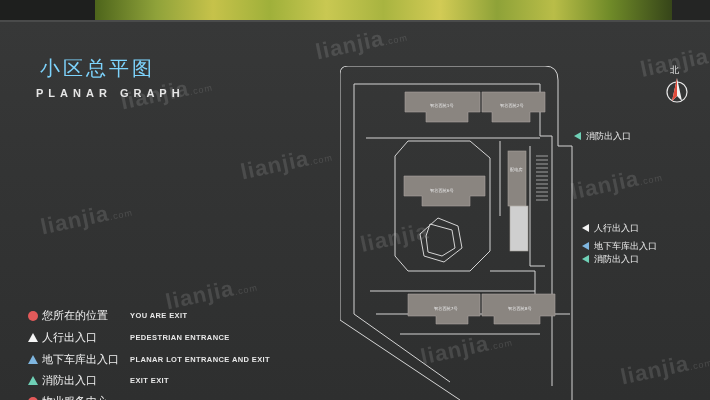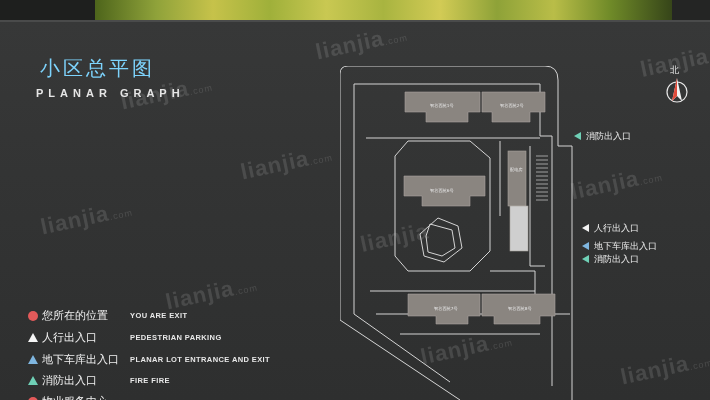--- a/index.html
+++ b/index.html
@@ -72,31 +72,31 @@
 
 <div class="legend">
   <div class="legend-row" style="top:0;">
     <span class="legend-icon dot-red"></span>
     <span class="legend-cn">您所在的位置</span>
     <span class="legend-en">YOU ARE EXIT</span>
   </div>
   <div class="legend-row" style="top:22px;">
     <span class="legend-icon tri white"></span>
     <span class="legend-cn">人行出入口</span>
-    <span class="legend-en">PEDESTRIAN PARKING</span>
+    <span class="legend-en">PEDESTRIAN ENTRANCE</span>
   </div>
   <div class="legend-row" style="top:44px;">
     <span class="legend-icon tri blue"></span>
     <span class="legend-cn">地下车库出入口</span>
     <span class="legend-en">PLANAR LOT ENTRANCE AND EXIT</span>
   </div>
   <div class="legend-row" style="top:65px;">
     <span class="legend-icon tri teal"></span>
     <span class="legend-cn">消防出入口</span>
-    <span class="legend-en">FIRE FIRE</span>
+    <span class="legend-en">EXIT EXIT</span>
   </div>
   <div class="legend-row" style="top:86px;">
     <span class="legend-icon dot-red"></span>
     <span class="legend-cn">物业服务中心</span>
   </div>
 </div>
 
 <div class="map">
   <svg width="240" height="334" viewBox="0 0 240 334">
     <g fill="none" stroke="#d4d4d4" stroke-width="1">

